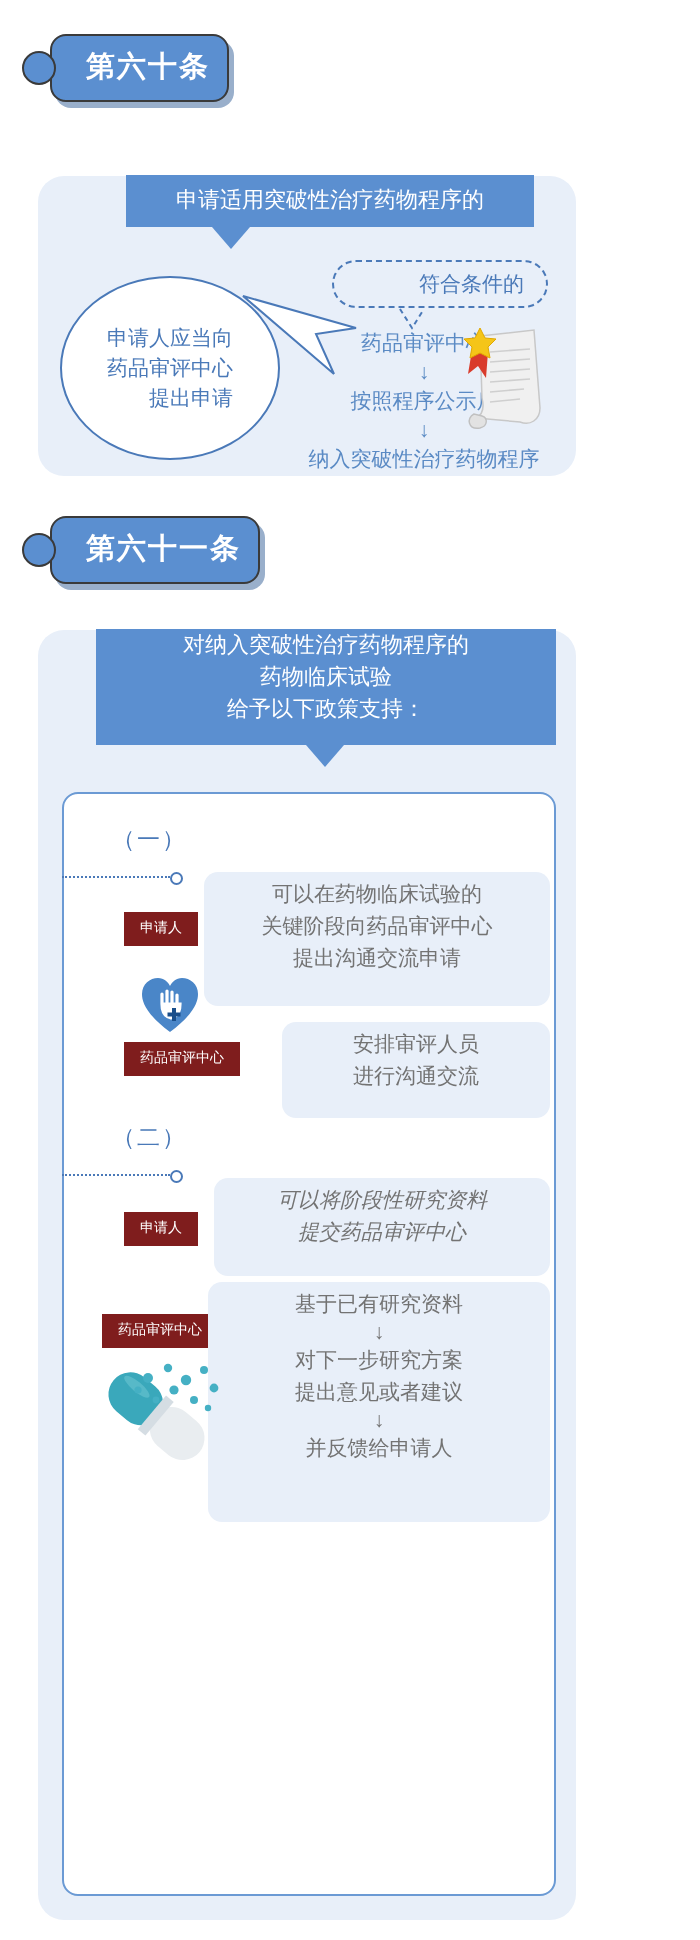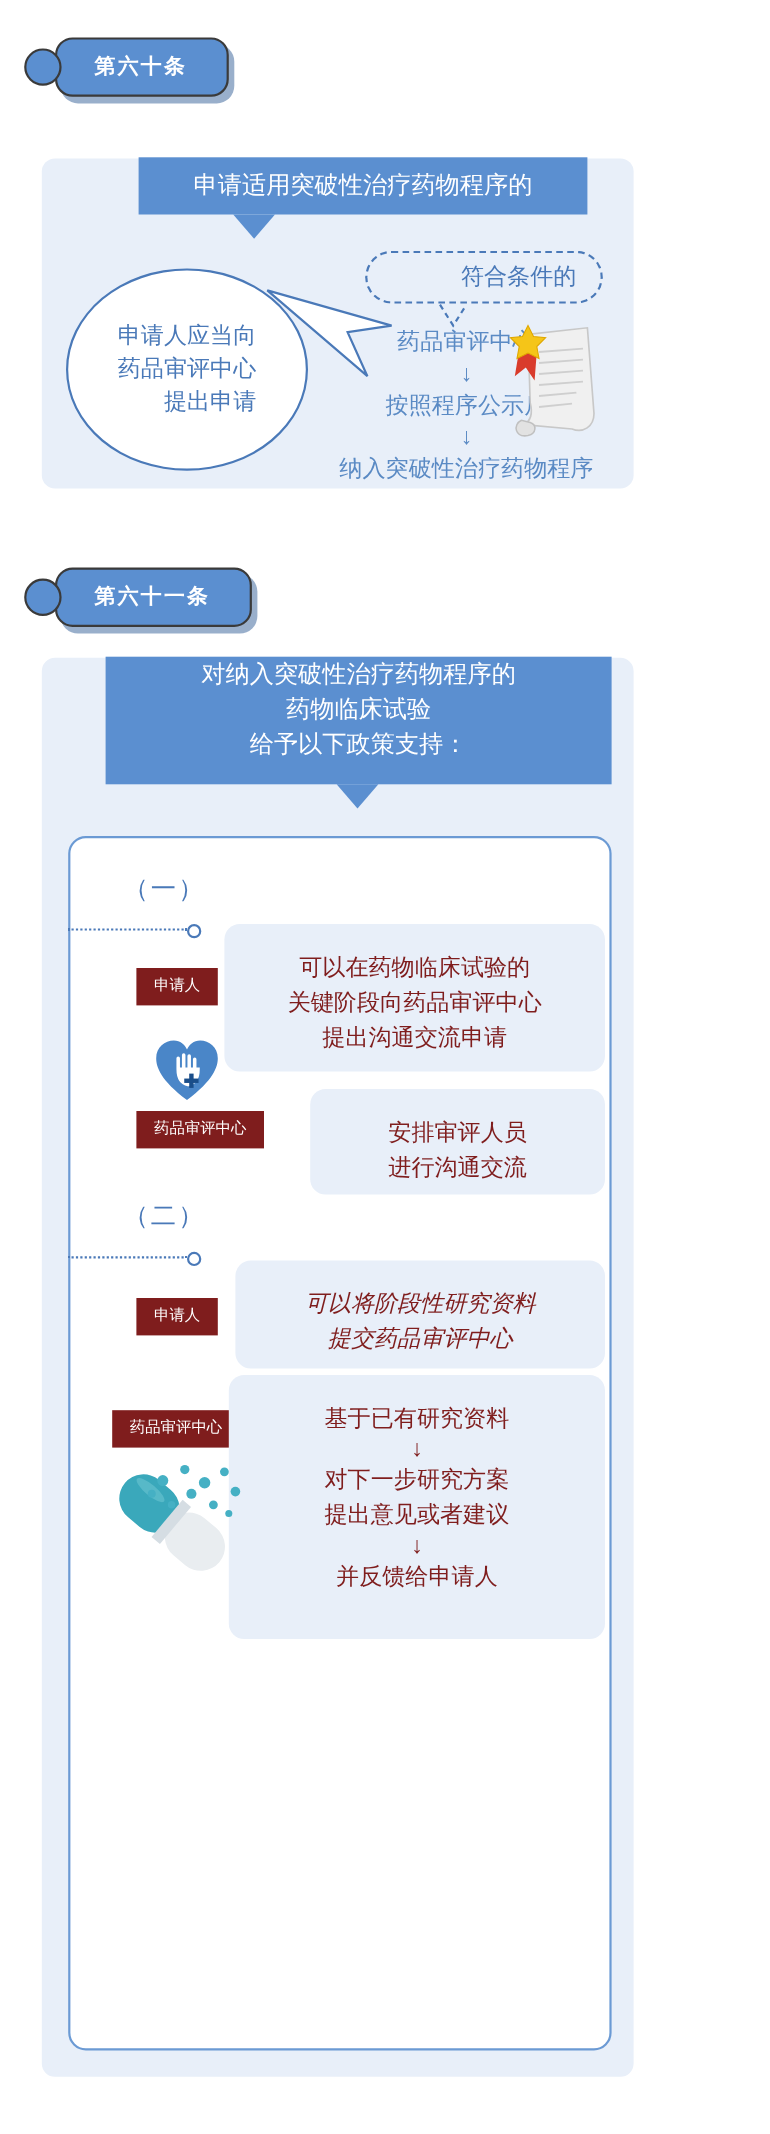--- a/index.html
+++ b/index.html
@@ -18,34 +18,35 @@
     width:34px;height:34px;border-radius:50%;
     background:#5b8fd0;border:2.5px solid #3a3a3a;
     box-sizing:border-box;
     position:relative;z-index:2;
   }
   .head-chip{
     margin-left:-6px;
     background:#5b8fd0;
     border:2.5px solid #3a3a3a;
     border-radius:16px;
-    padding:11px 36px 13px 34px;
+    padding:11px 17px 13px 34px;
     color:#fff;
-    font-size:19px;
+    font-size:29px;
     font-weight:bold;
     letter-spacing:2px;
     box-shadow:5px 6px 0 rgba(70,110,160,.55);
     position:relative;z-index:1;
   }
 
   
   .panel{
     position:absolute;
     background:#e8eff9;
-    border-radius:12px;
+    border-radius:26px;
+    margin-top:32px;
   }
 
   
   .ribbon{
     position:absolute;
     background:#5b8fd0;
     color:#ffffff;
     text-align:center;
     font-size:22px;
     line-height:32px;
@@ -114,25 +115,25 @@
     background:#7f1d1d;
     color:#fff;
     font-size:14px;
     padding:7px 16px 9px 16px;
     white-space:nowrap;
   }
   .bubble{
     position:absolute;
     background:#e8eff9;
     border-radius:14px;
-    color:#7f1d1d;
+    color:#737373;
     font-size:21px;
     line-height:32px;
     text-align:center;
-    padding:24px 18px;
+    padding:6px 18px;
     box-sizing:border-box;
   }
 
   
   .icon{position:absolute;}
 </style>
 </head>
 <body>
 
 <div class="sec-head" style="left:22px;top:34px;">

